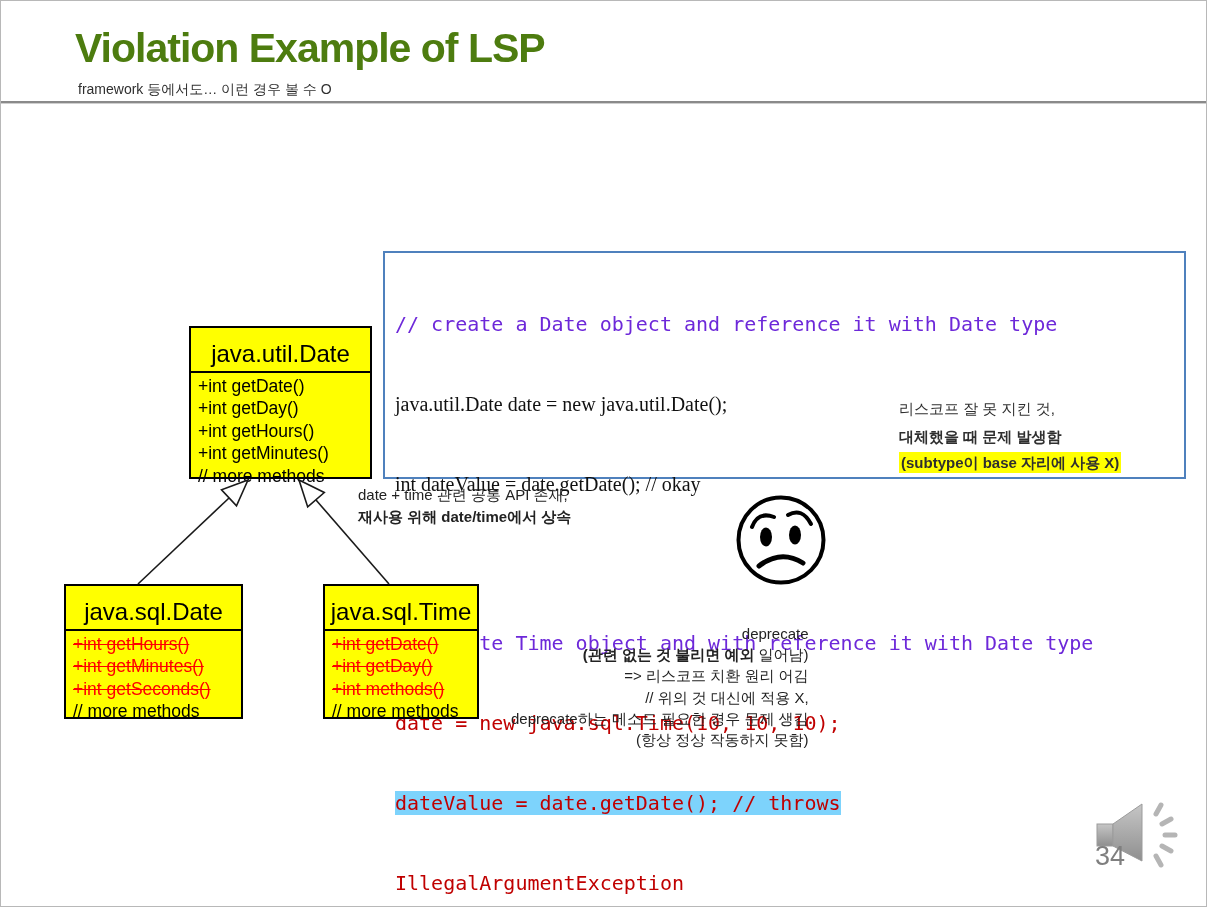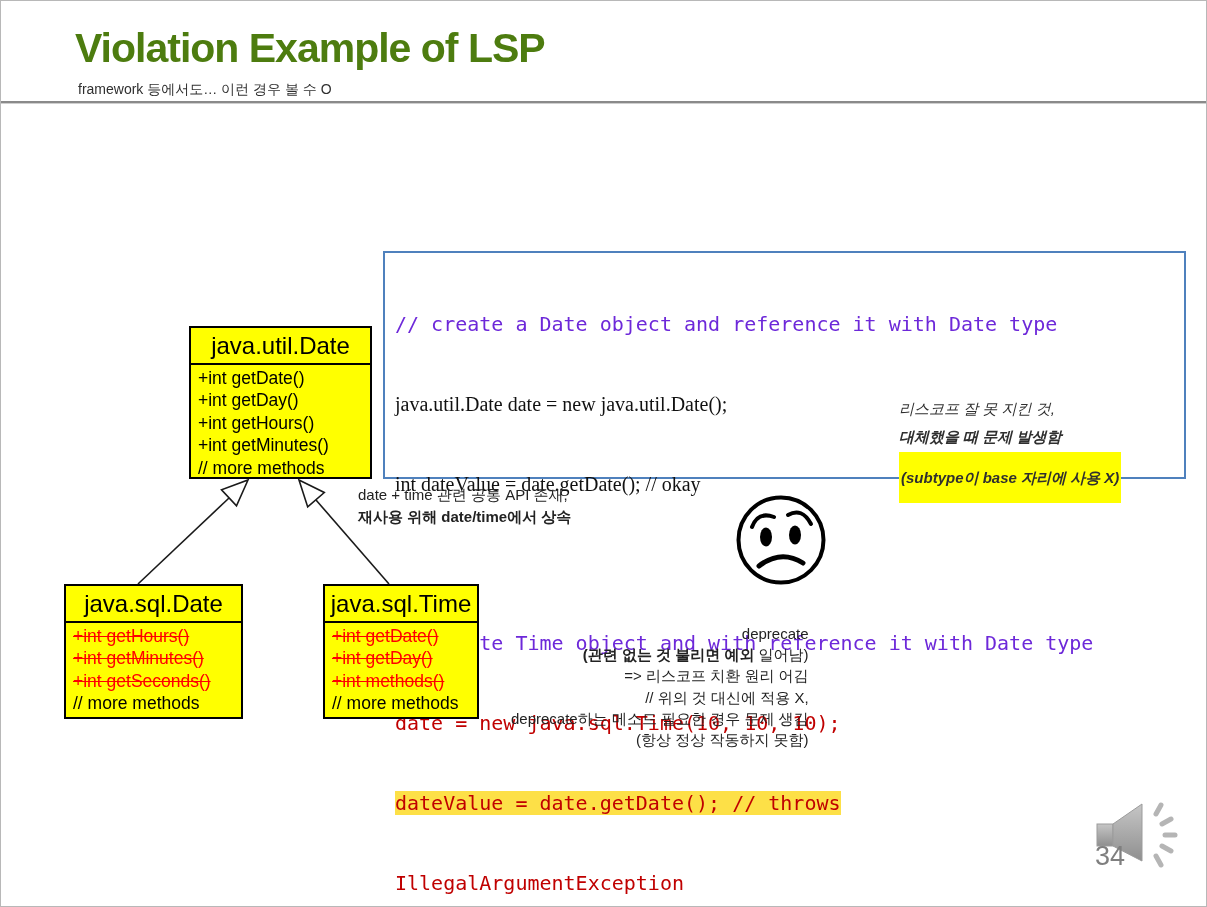--- a/index.html
+++ b/index.html
@@ -16,33 +16,33 @@
   .subtitle{left:77px; top:80px; font-size:14px; color:#2f2f2f; white-space:nowrap;}
   .divider{left:0; top:100px; width:1207px; height:3px; background:#8a8a8a; border-bottom:1px solid #cfcfcf;}
 
   
   .code-box{left:382px; top:250px; width:803px; height:228px; border:2px solid #4f81bd; background:#fff;}
   .code{position:absolute; left:10px; top:5px; font-family:"DejaVu Sans Mono", monospace; font-size:20px; line-height:26.6px; white-space:pre;}
   .ln{white-space:pre; min-height:26.6px;}
   .c-comment{color:#6d28d9;}
   .c-code{color:#111111;font-family:Liberation Serif, serif;}
   .c-error{color:#c00000;}
-  .hl{background:#fde047;}
+  .hl{background:#7dd3fc;}
 
-  .code-note{left:514px; top:146px; font-size:15px; color:#2f2f2f; line-height:19px; white-space:nowrap;font-style:italic;}
+  .code-note{left:514px; top:146px; font-size:15px; color:#2f2f2f; line-height:19px; white-space:nowrap;}
   .code-note .n1{margin-bottom:9px;}
   .code-note .n2{font-weight:bold; margin-bottom:6px;}
-  .code-note .n3{font-weight:bold; background:#ffff00; display:inline-block; padding:16px 2px;}
+  .code-note .n3{font-weight:bold; background:#ffff00; display:inline-block; padding:1px 2px;}
 
   
   .uml{background:#ffff00; border:2px solid #000;}
   .uml-base{left:188px; top:325px; width:183px; height:153px;}
   .uml-left{left:63px;  top:583px; width:179px; height:135px;}
   .uml-right{left:322px; top:583px; width:156px; height:135px;}
-  .uml-header{text-align:center; font-size:24px; color:#000; border-bottom:2px solid #000; padding:4px 0 3px; white-space:nowrap;}
+  .uml-header{text-align:center; font-size:24px; color:#000; border-bottom:2px solid #000; padding:12px 0 3px; white-space:nowrap;}
   .uml-body{padding:2px 7px 0 7px; font-size:17.5px; color:#000;}
   .uml-body .m{line-height:22.4px; white-space:nowrap;}
   .m.strike{color:#ff0000; text-decoration:line-through;}
 
   
   .inherit-note{left:357px; top:483px; font-size:15px; color:#222; line-height:22px; white-space:nowrap;}
   .inherit-note .b{font-weight:bold;}
   .deprecate-note{left:510px; top:622px; font-size:15px; color:#222; line-height:21.2px; white-space:nowrap;text-align:right;}
   .deprecate-note .b{font-weight:bold;}
 

